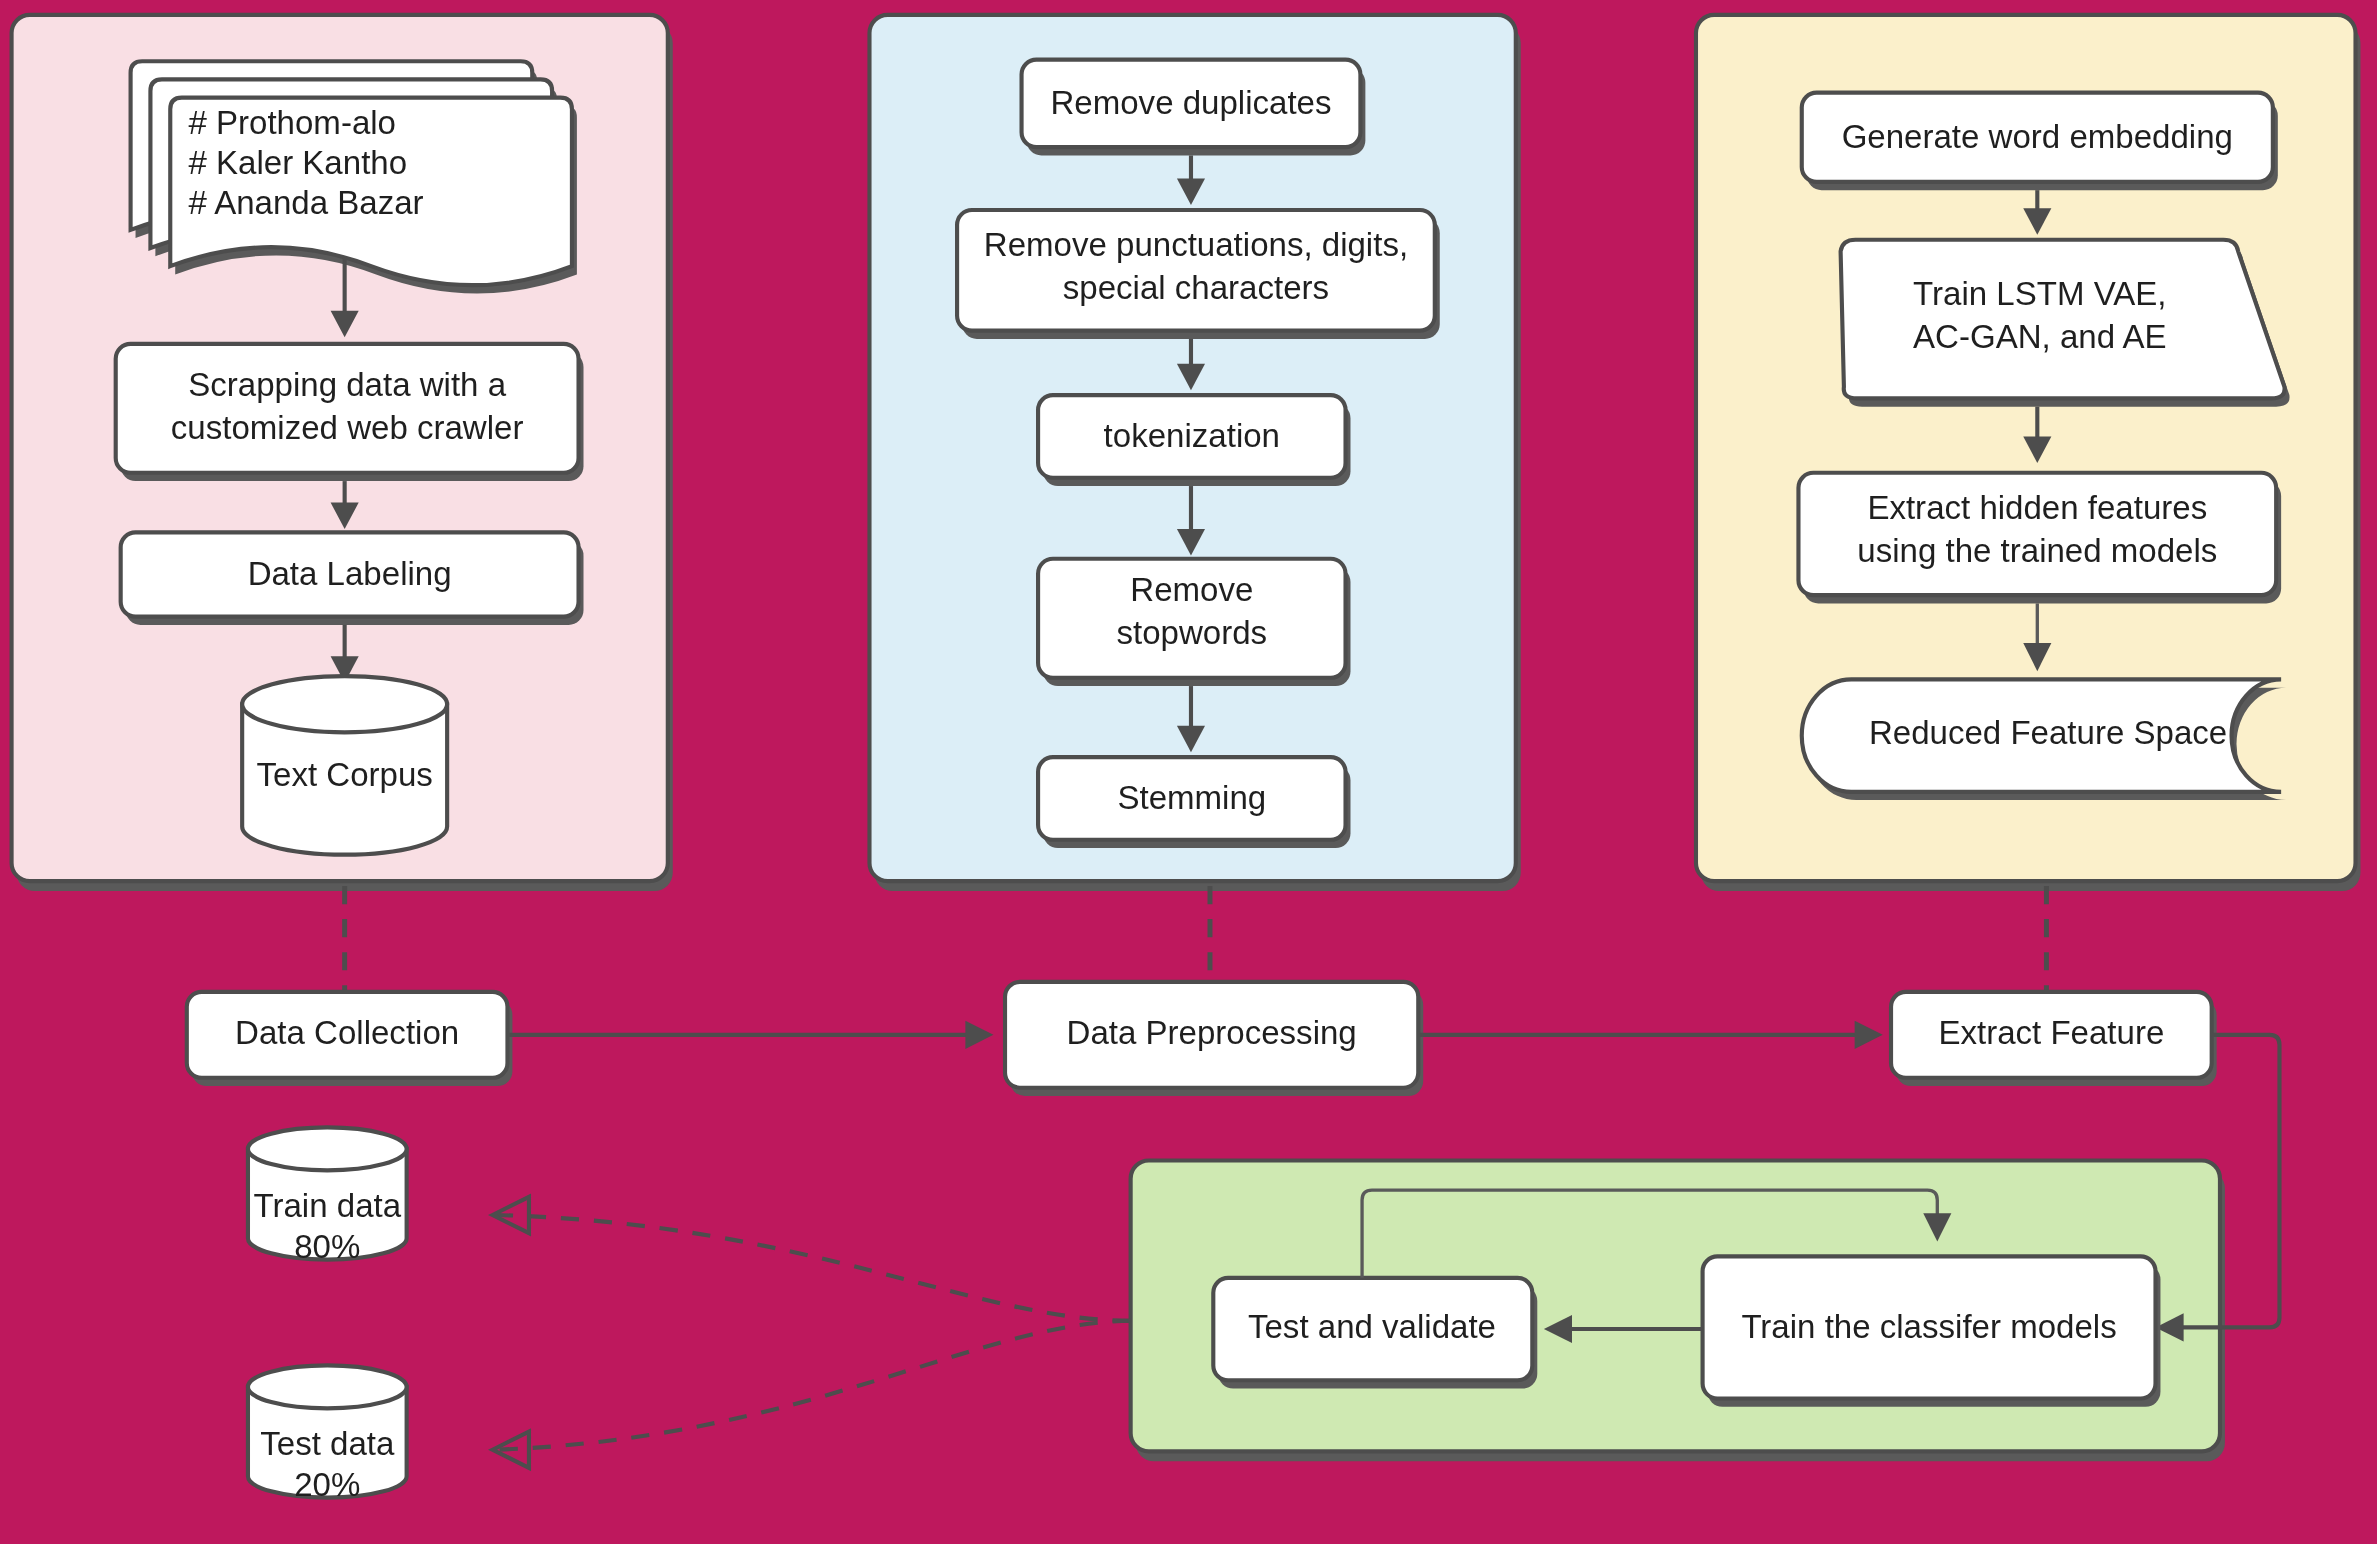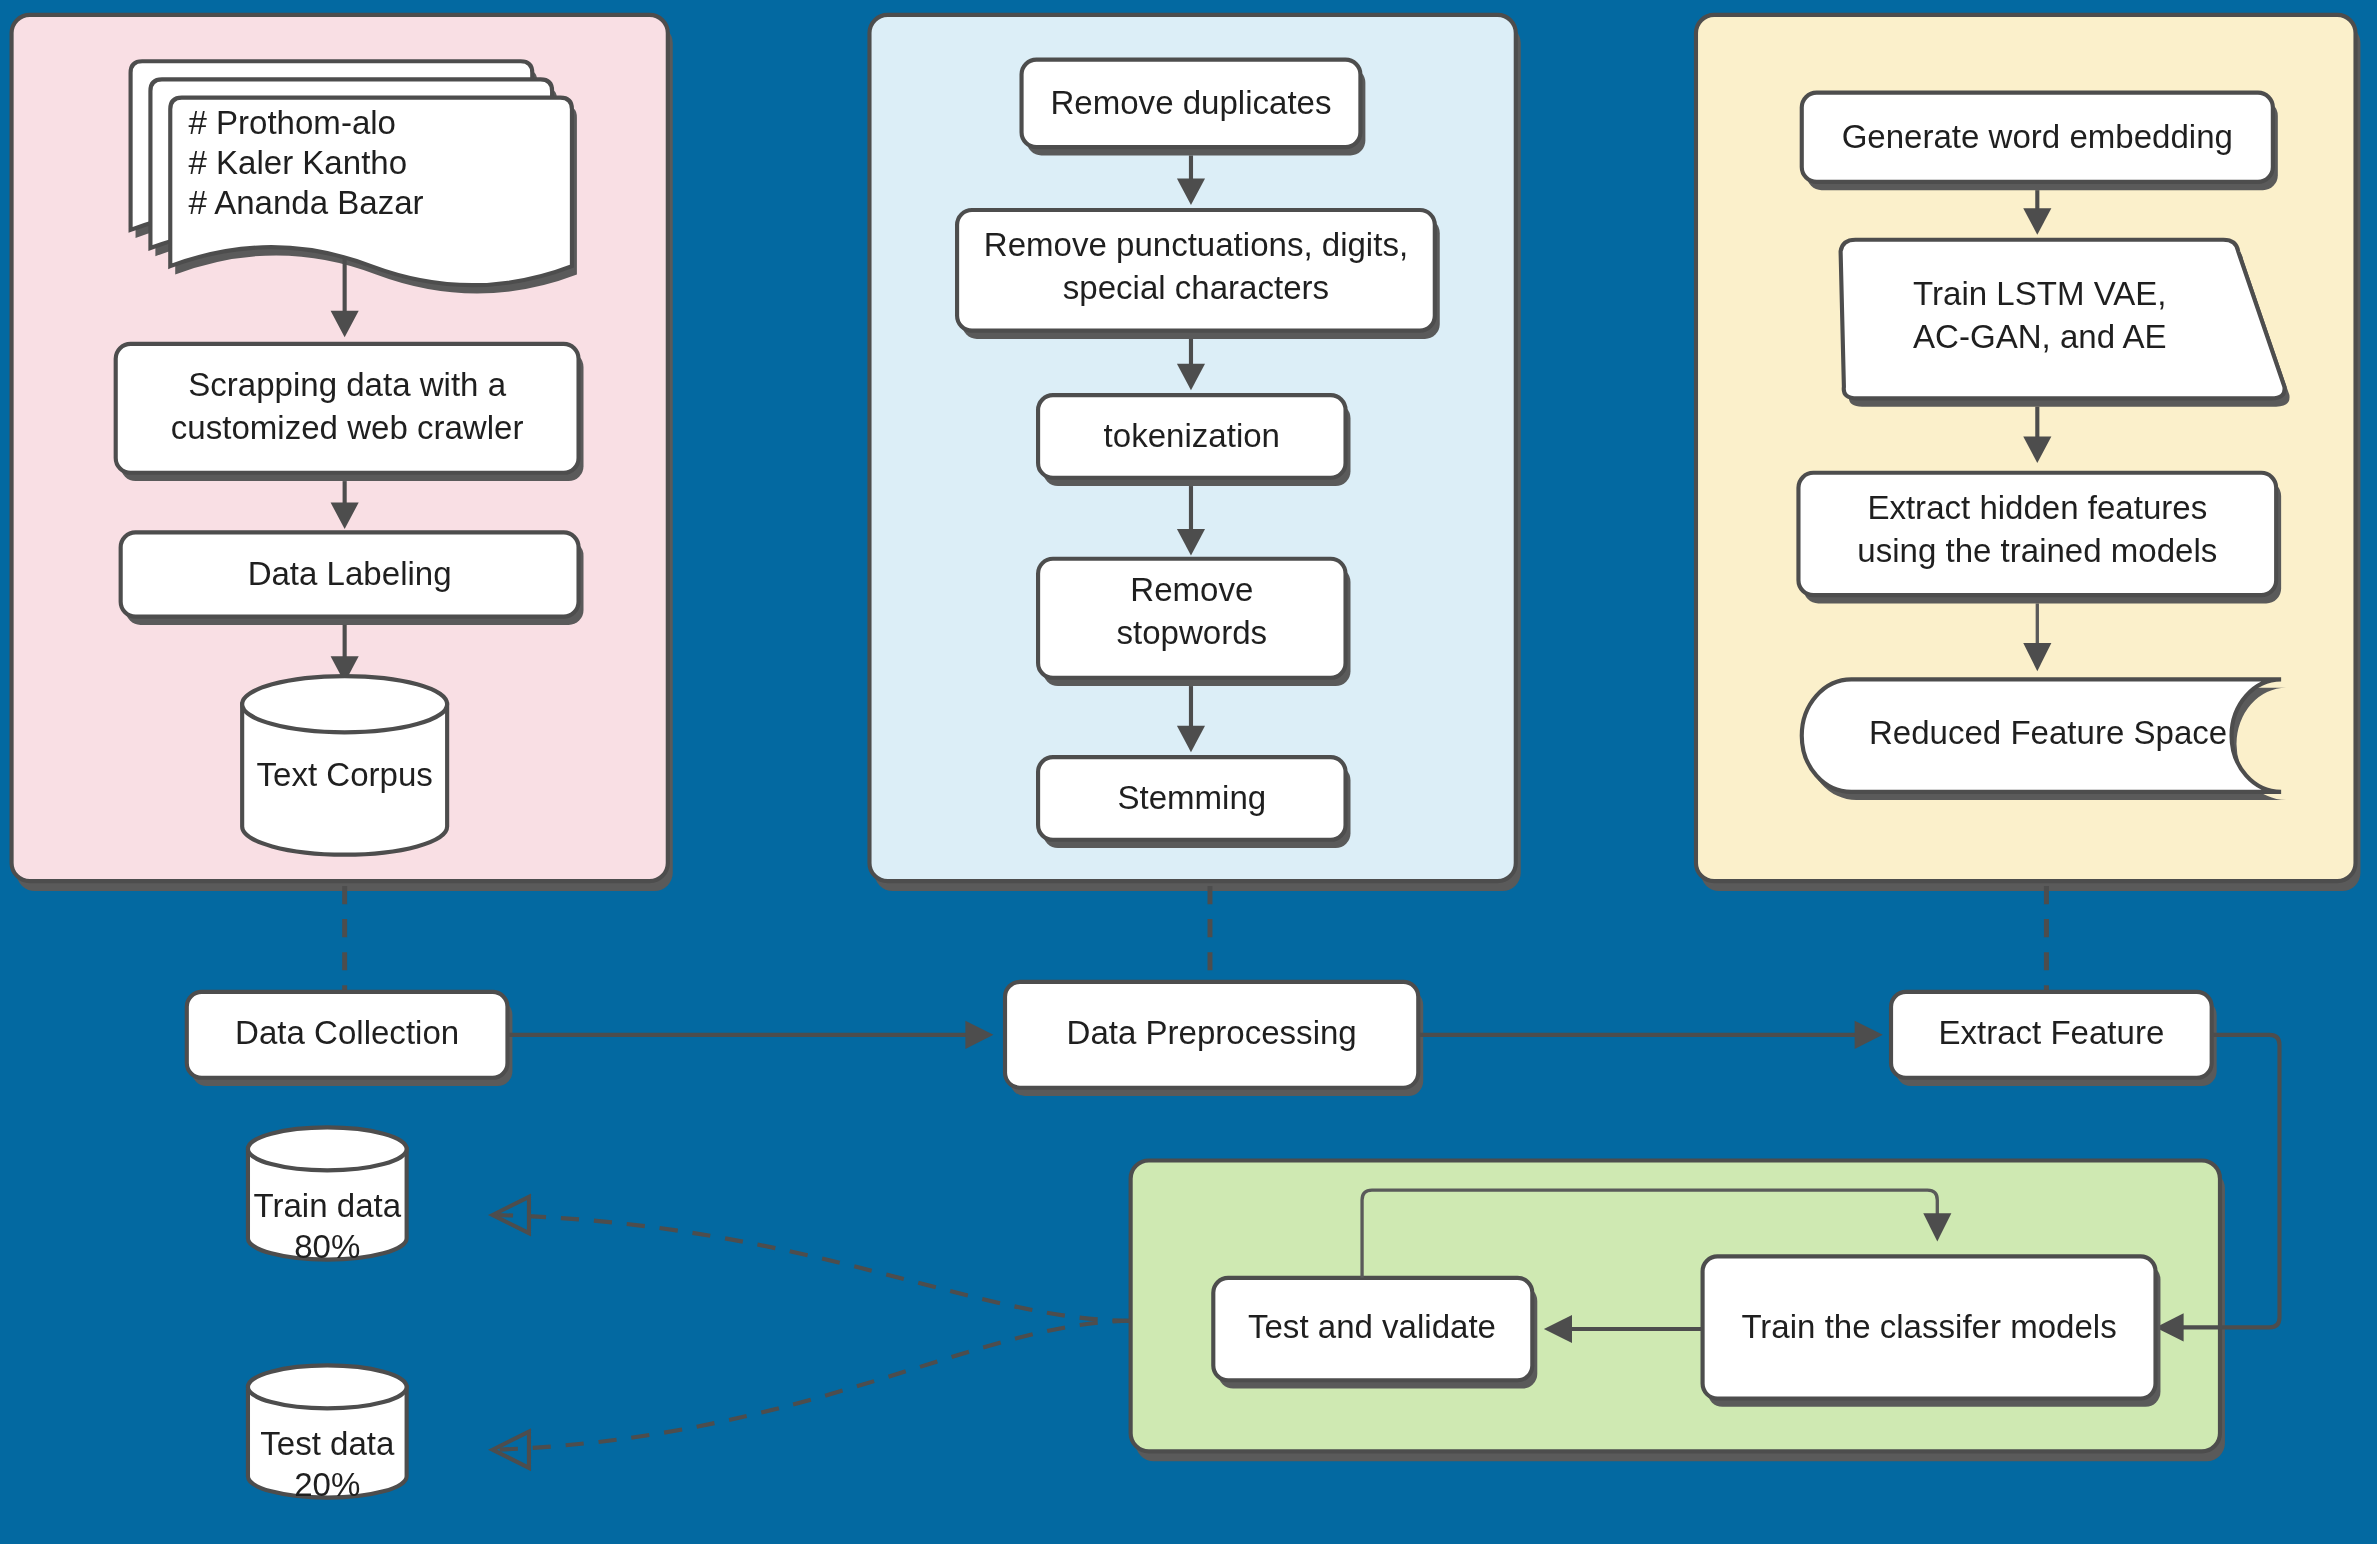--- a/index.html
+++ b/index.html
@@ -1,17 +1,17 @@
 <!DOCTYPE html>
 <html style="font-size:13.2px"><head>
 <meta charset="utf-8">
 <style>
   html,body{margin:0;padding:0;background:#ffffff;}
   body{font-family:"Liberation Sans", sans-serif;}
-  #stage{position:relative;width:2377px;height:1544px;background:#0369a1;overflow:hidden;text-align:center;}
+  #stage{position:relative;width:2377px;height:1544px;background:#be185d;overflow:hidden;text-align:center;}
   svg#diagram{position:absolute;inset:0;width:2377px;height:1544px;}
   .node-label{
     font-family:"Liberation Sans", sans-serif;
     fill:#1f1f1f;
     font-size:40px;
     text-anchor:middle;
     dominant-baseline:middle;
     white-space:pre;
   }
   .doc-text{

